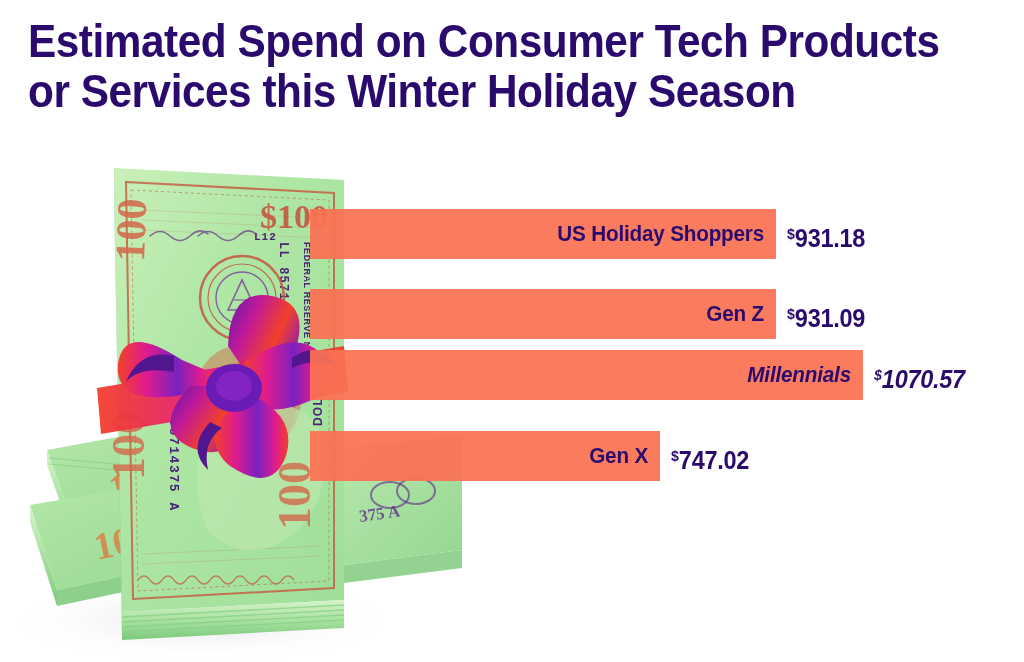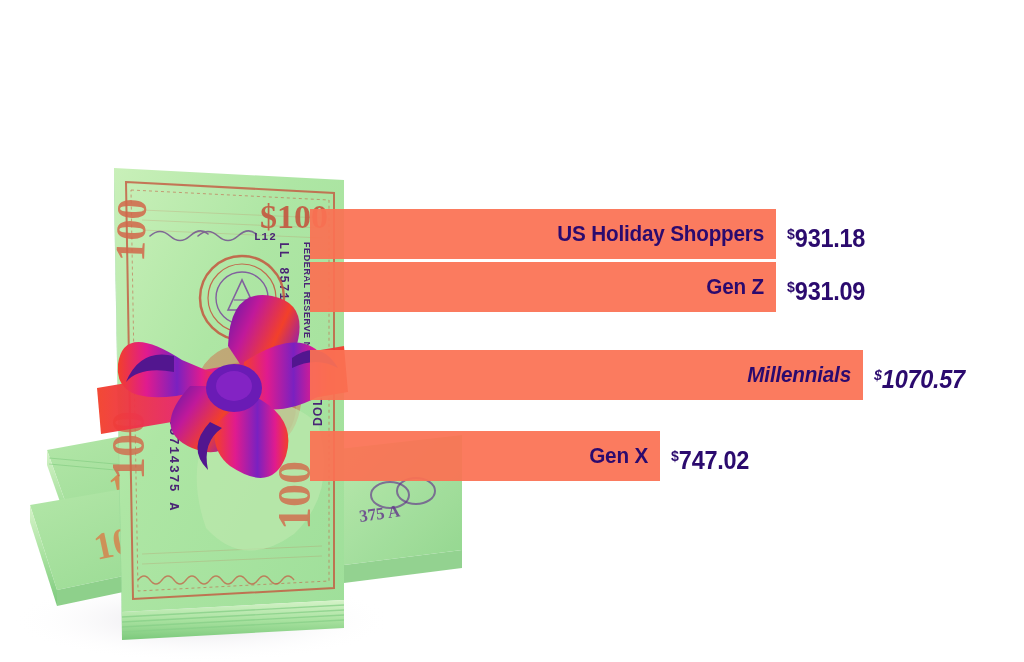--- a/index.html
+++ b/index.html
@@ -265,28 +265,32 @@
         <path d="M182 206 q-34 -8 -48 26 q14 -16 48 -10 Z" fill="#52168f"></path>
         <path d="M300 208 q28 -20 46 10 q-22 -12 -46 0 Z" fill="#52168f"></path>
         <path d="M218 272 q-24 26 -2 48 q-6 -28 14 -42 Z" fill="#52168f"></path>
 
         <ellipse cx="242" cy="238" rx="28" ry="24" fill="#6a1bb5"></ellipse>
         <ellipse cx="242" cy="236" rx="18" ry="15" fill="#8a25c8" opacity="0.8"></ellipse>
       </g>
     </svg>
   </div>
 
+  <div class="title-block">
+    <div class="title-line">Estimated Spend on Consumer Tech Products</div>
+    <div class="title-line">or Services this Winter Holiday Season</div>
+  </div>
 
   <div class="chart" id="chart-root">
       <div class="bar-row" style="top: 209px; width: 1024px;">
         <div class="bar" style="width: 466px; background: rgb(251, 113, 83);"></div>
         <div class="bar-label" style="left: 320px; width: 444px;">US Holiday Shoppers</div>
         <div class="bar-value" style="left: 787px;"><span class="cur">$</span><span>931.18</span></div>
       </div>
-      <div class="bar-row" style="top: 262px; width: 952px;">
+      <div class="bar-row" style="top: 289px; width: 952px;">
         <div class="bar" style="width: 466px; background: rgb(251, 113, 83);"></div>
         <div class="bar-label" style="left: 320px; width: 444px;">Gen Z</div>
         <div class="bar-value" style="left: 787px;"><span class="cur">$</span><span>931.09</span></div>
       </div>
       <div class="bar-row" style="top: 350px; width: 1024px; font-style: italic;">
         <div class="bar" style="width: 553px; background: rgb(251, 113, 83);"></div>
         <div class="bar-label" style="left: 320px; width: 531px;">Millennials</div>
         <div class="bar-value" style="left: 874px;"><span class="cur">$</span><span>1070.57</span></div>
       </div>
       <div class="bar-row" style="top: 431px; width: 1024px;">

